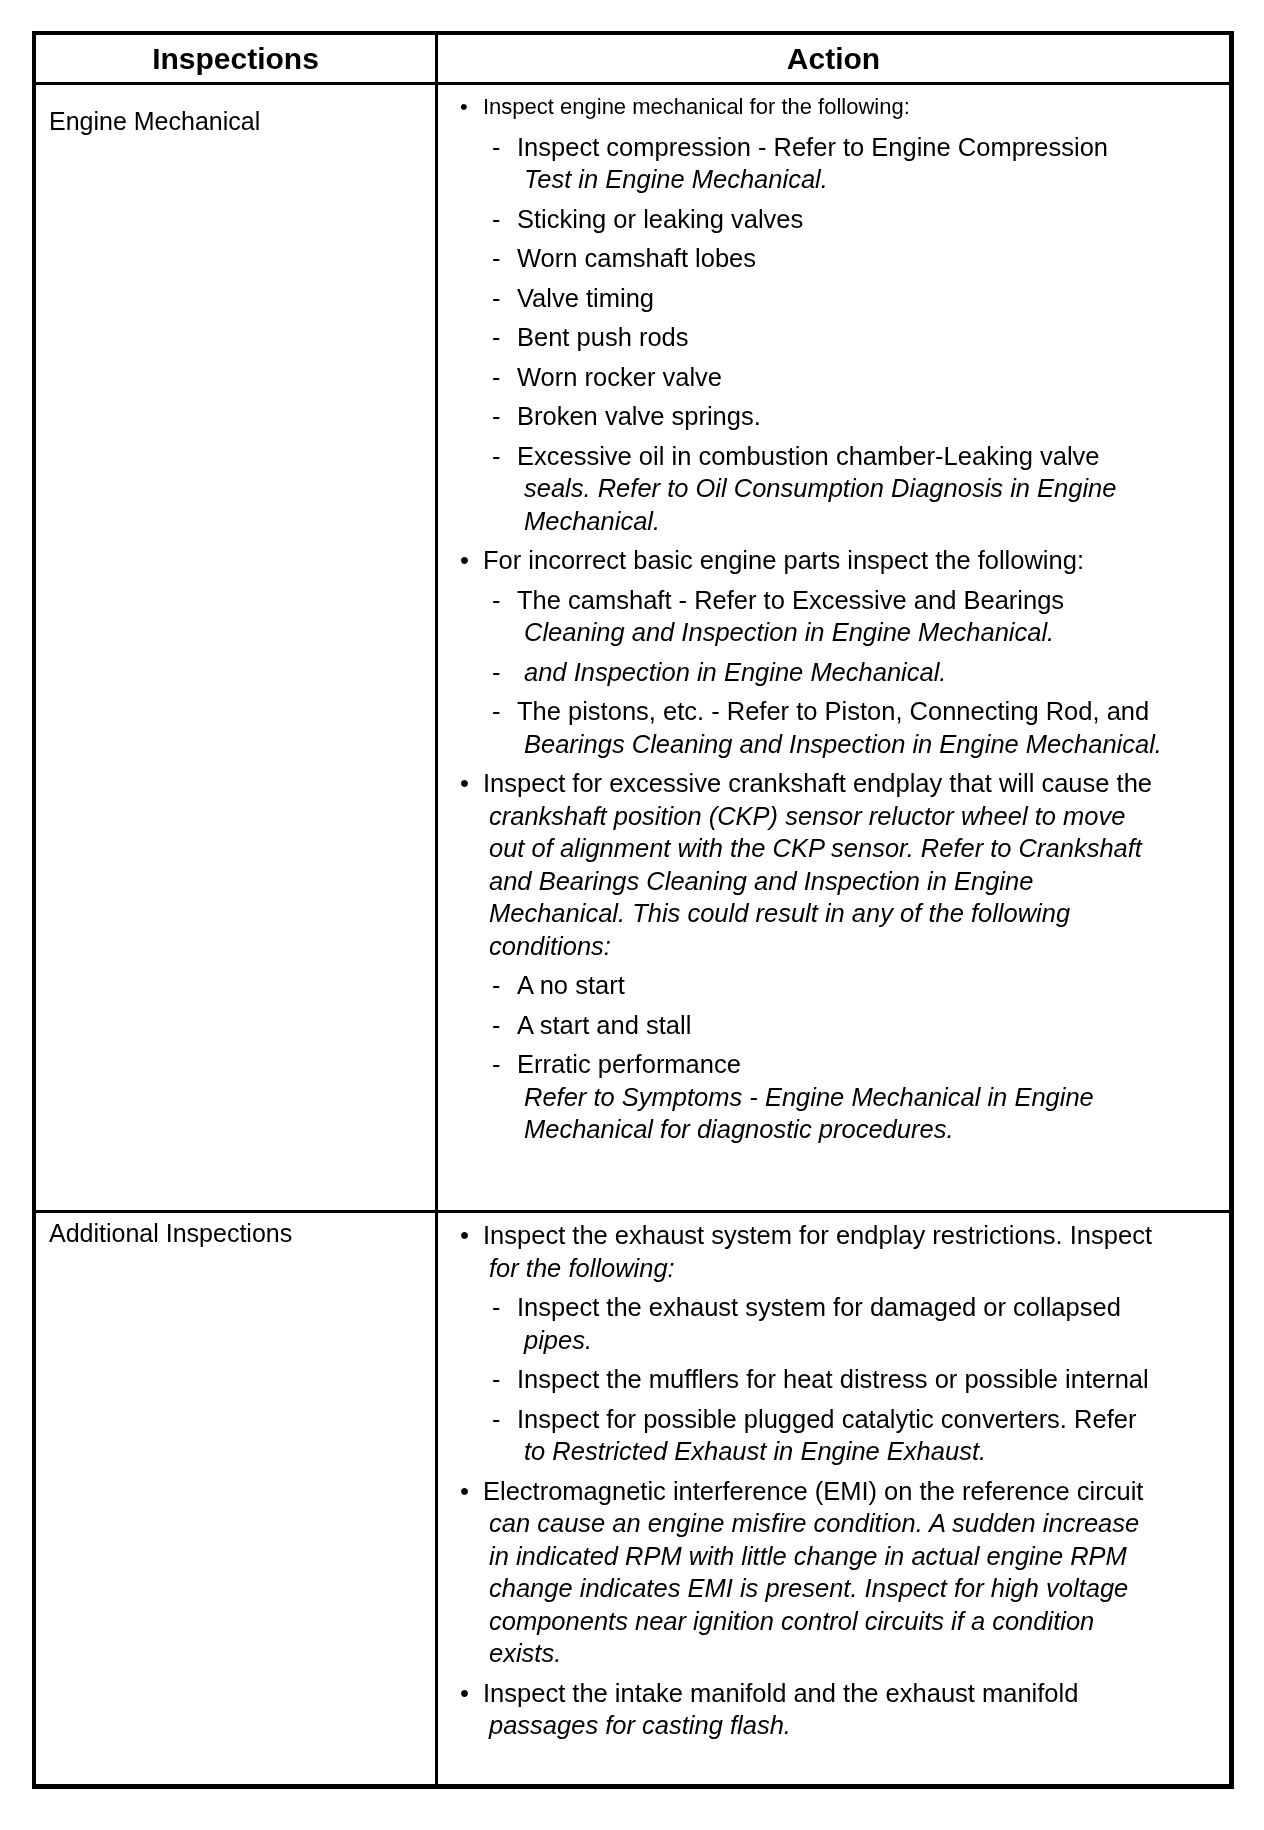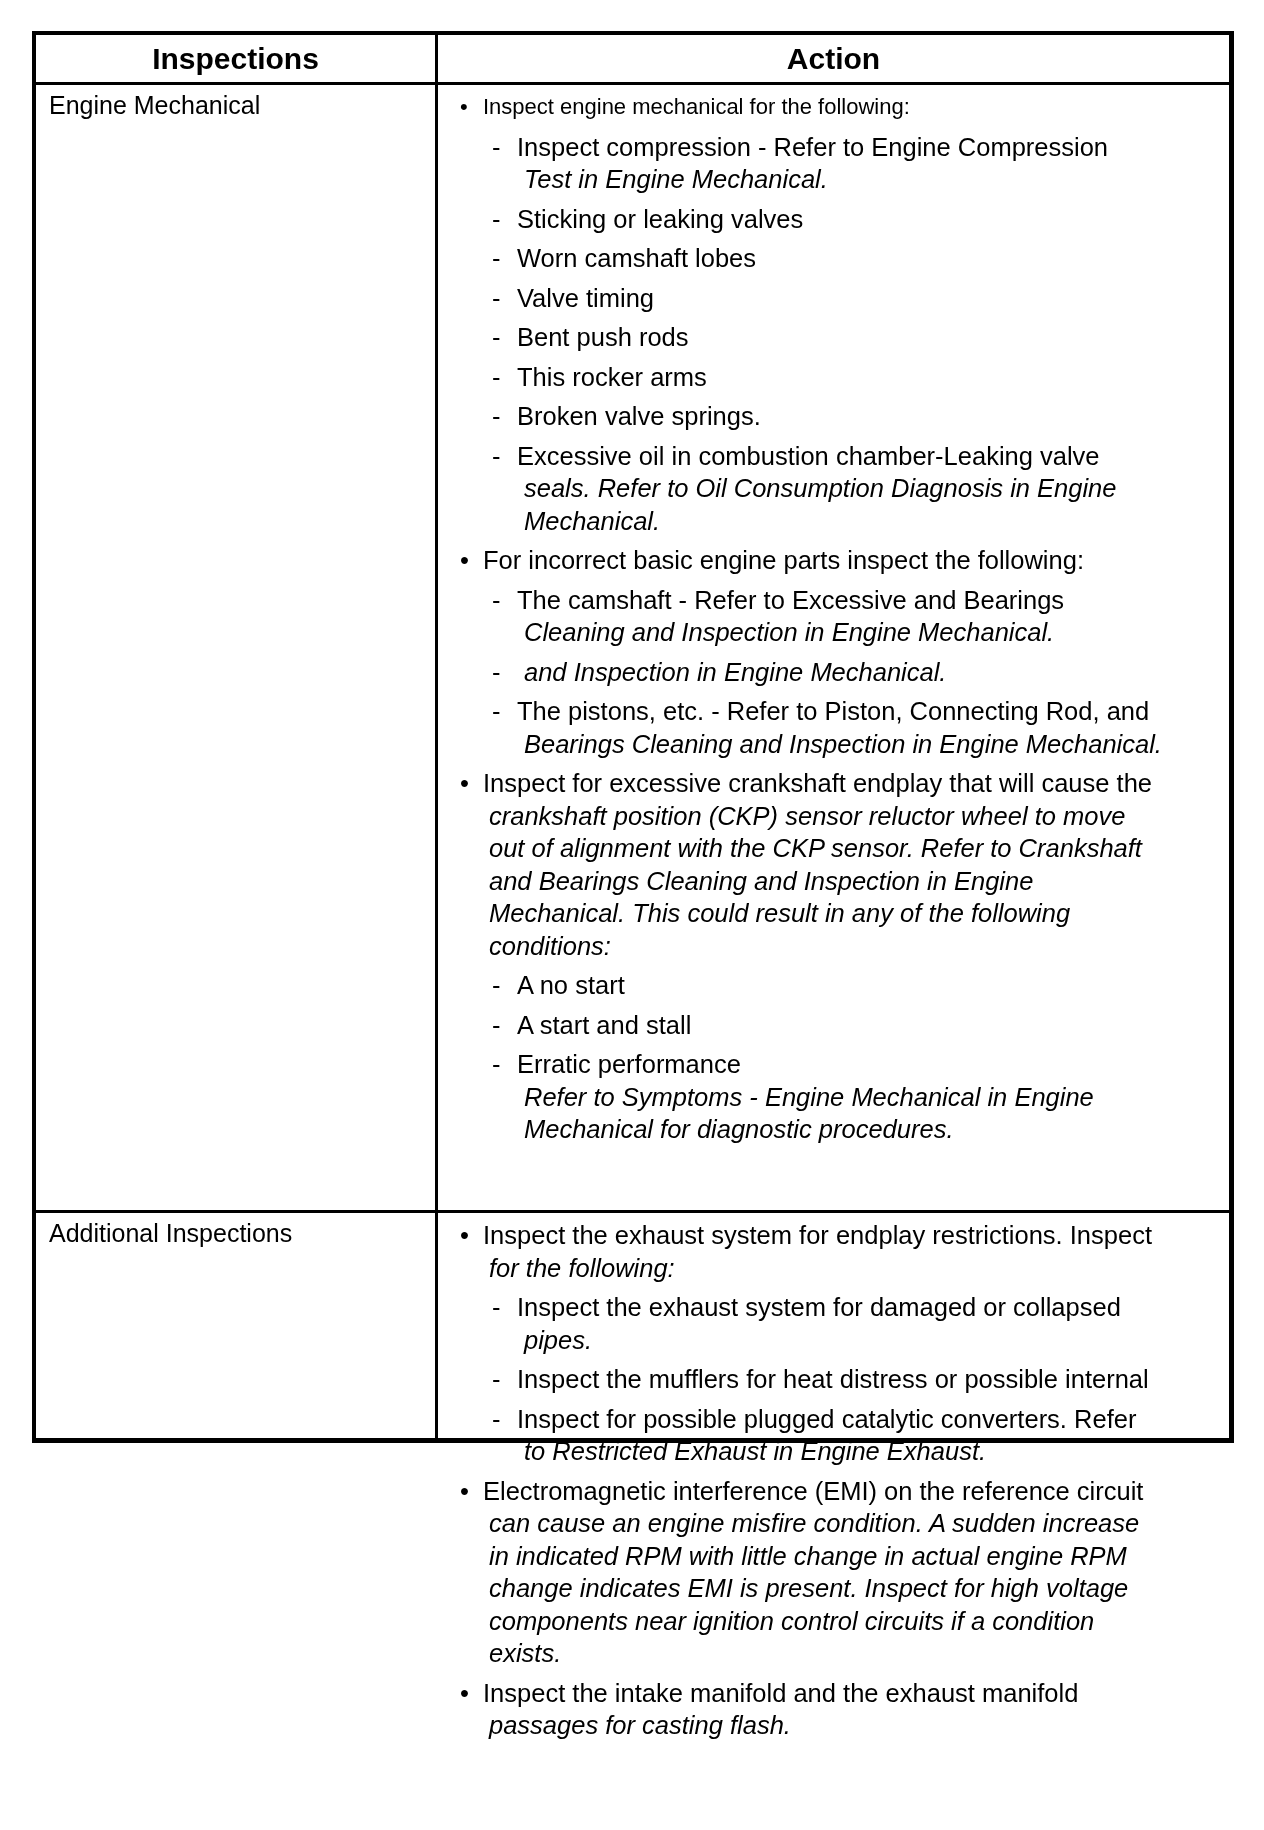--- a/index.html
+++ b/index.html
@@ -1,18 +1,18 @@
 <!DOCTYPE html>
 <html><head>
 <meta charset="utf-8">
 <style>
   html, body { margin: 0; padding: 0; background: #ffffff; }
   body { width: 1264px; height: 1830px; position: relative; overflow: hidden;
          font-family: "Liberation Sans", sans-serif; color: #000; }
-  .tbl { position: absolute; left: 32px; top: 31px; width: 1202px; height: 1412px;
+  .tbl { position: absolute; left: 32px; top: 31px; width: 1202px; height: 1758px;
          border: 4px solid #000; border-right-width: 5px; border-bottom-width: 5px; box-sizing: border-box; }
   .vline { position: absolute; left: 399px; top: 0; bottom: 0; width: 3px; background: #000; }
   .hline { position: absolute; left: 0; right: 0; height: 3px; background: #000; }
   .hdr { position: absolute; top: 0; height: 47px; line-height: 47px; text-align: center;
          font-weight: bold; font-size: 30px; }
   .hdr.c1 { left: 0; width: 399px; }
   .hdr.c2 { left: 402px; right: 0; }
   .cat { position: absolute; left: 13px; font-size: 25px; }
   .act { position: absolute; left: 402px; right: 0; font-size: 25.5px; }
   .b { position: relative; padding-left: 45px; line-height: 32.5px; margin-bottom: 7px; }
@@ -26,21 +26,21 @@
 </style>
 </head>
 <body>
 
 <div class="tbl">
   <div class="hdr c1">Inspections</div>
   <div class="hdr c2">Action</div>
   <div class="hline" style="top:47px"></div>
   <div class="vline"></div>
 
-  <div class="cat" style="top:56px">Engine Mechanical</div>
+  <div class="cat" style="top:72px">Engine Mechanical</div>
   <div class="act" id="act0" style="top:56px">
       <div class="b small">
         <span class="dot">•</span>
         <span class="ln">Inspect engine mechanical for the following:</span>
       </div>
       <div class="s">
         <span class="dash">-</span>
         <span class="ln">Inspect compression - Refer to Engine Compression</span>
         <span class="ln cont">Test in Engine Mechanical.</span>
       </div>
@@ -55,21 +55,21 @@
       <div class="s">
         <span class="dash">-</span>
         <span class="ln">Valve timing</span>
       </div>
       <div class="s">
         <span class="dash">-</span>
         <span class="ln">Bent push rods</span>
       </div>
       <div class="s">
         <span class="dash">-</span>
-        <span class="ln">This rocker arms</span>
+        <span class="ln">Worn rocker valve</span>
       </div>
       <div class="s">
         <span class="dash">-</span>
         <span class="ln">Broken valve springs.</span>
       </div>
       <div class="s">
         <span class="dash">-</span>
         <span class="ln">Excessive oil in combustion chamber-Leaking valve</span>
         <span class="ln cont">seals. Refer to Oil Consumption Diagnosis in Engine</span>
         <span class="ln cont">Mechanical.</span>

